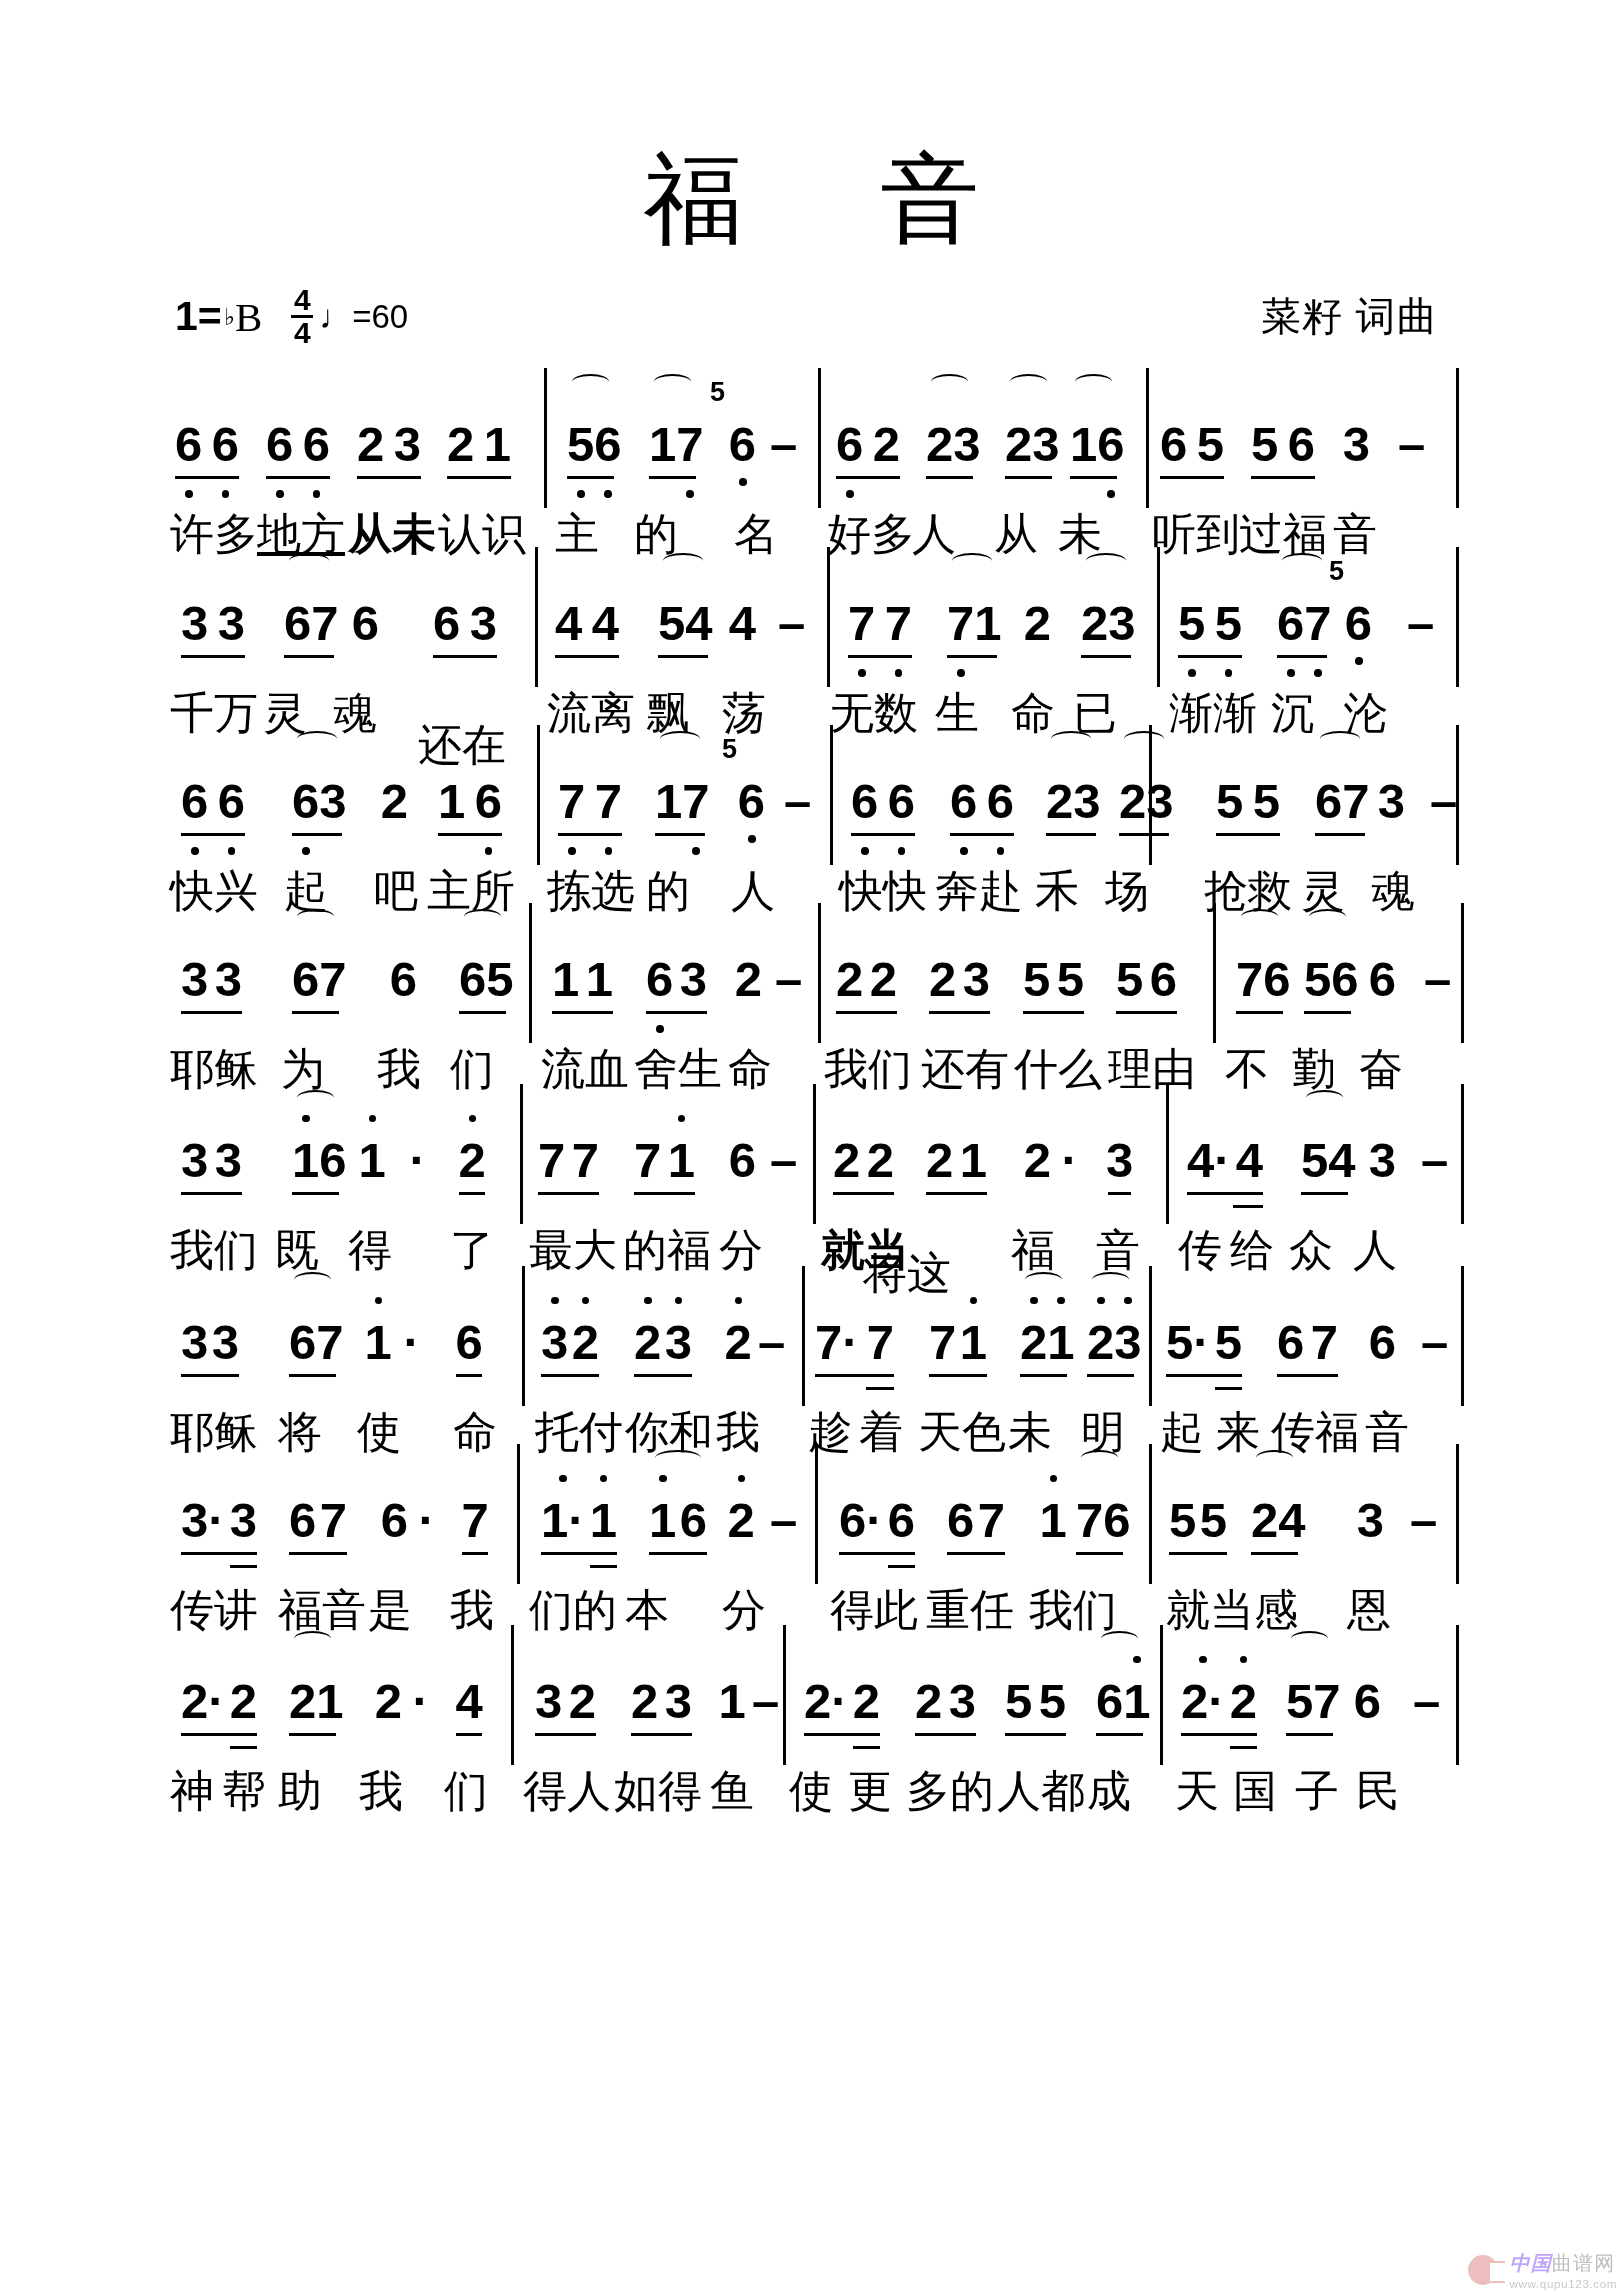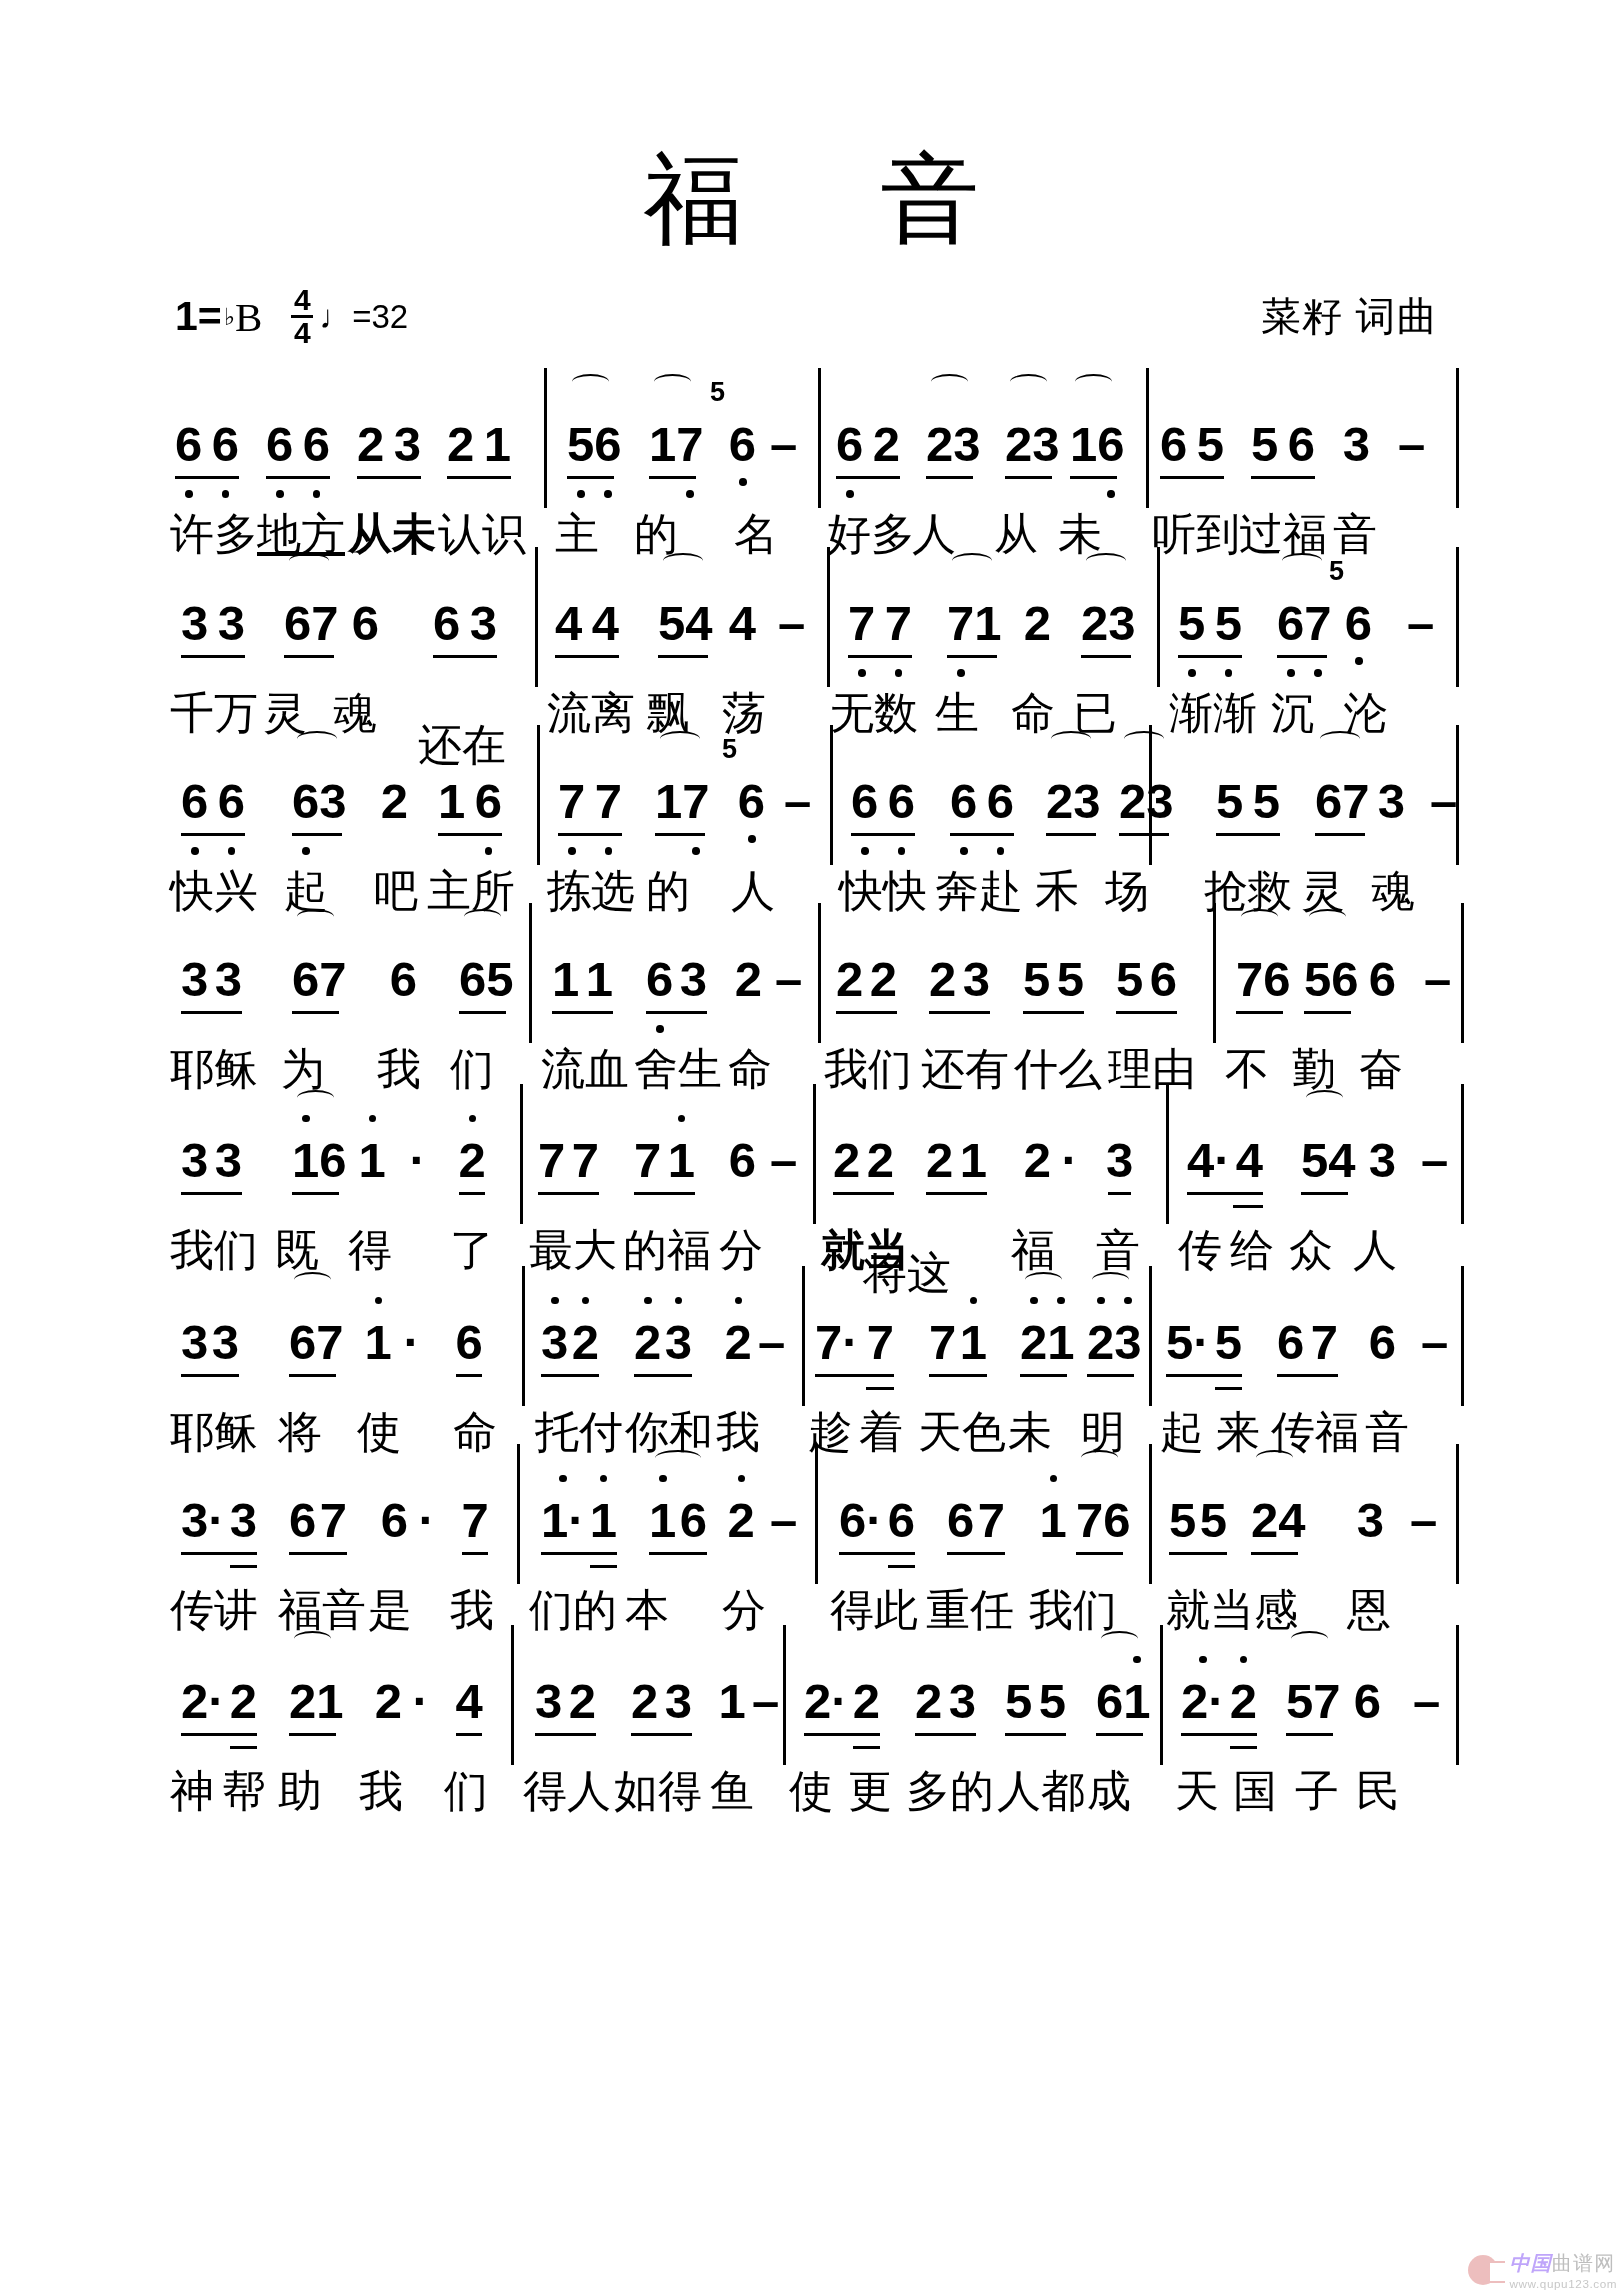--- a/index.html
+++ b/index.html
@@ -52,21 +52,21 @@
 <div class="meta">
   <span class="key">1=</span>
   <span class="flat">♭</span>
   <span class="B">B</span>
   <span class="timesig">
     <span>4</span>
     <span class="bar"></span>
     <span>4</span>
   </span>
   <span class="tempo">♩</span>
-  <span class="tempo">=32</span>
+  <span class="tempo">=60</span>
 </div>
 <div class="composer">菜籽 词曲</div>
 
 <div id="score">
     <div class="system" style="top: 368px;">
       <div class="barline" style="left: 544px;"></div>
       <div class="barline" style="left: 818px;"></div>
       <div class="barline" style="left: 1146px;"></div>
       <div class="barline" style="left: 1456px;"></div>
       <div class="note-group" style="left: 175px; width: 64px; justify-content: space-between;">

